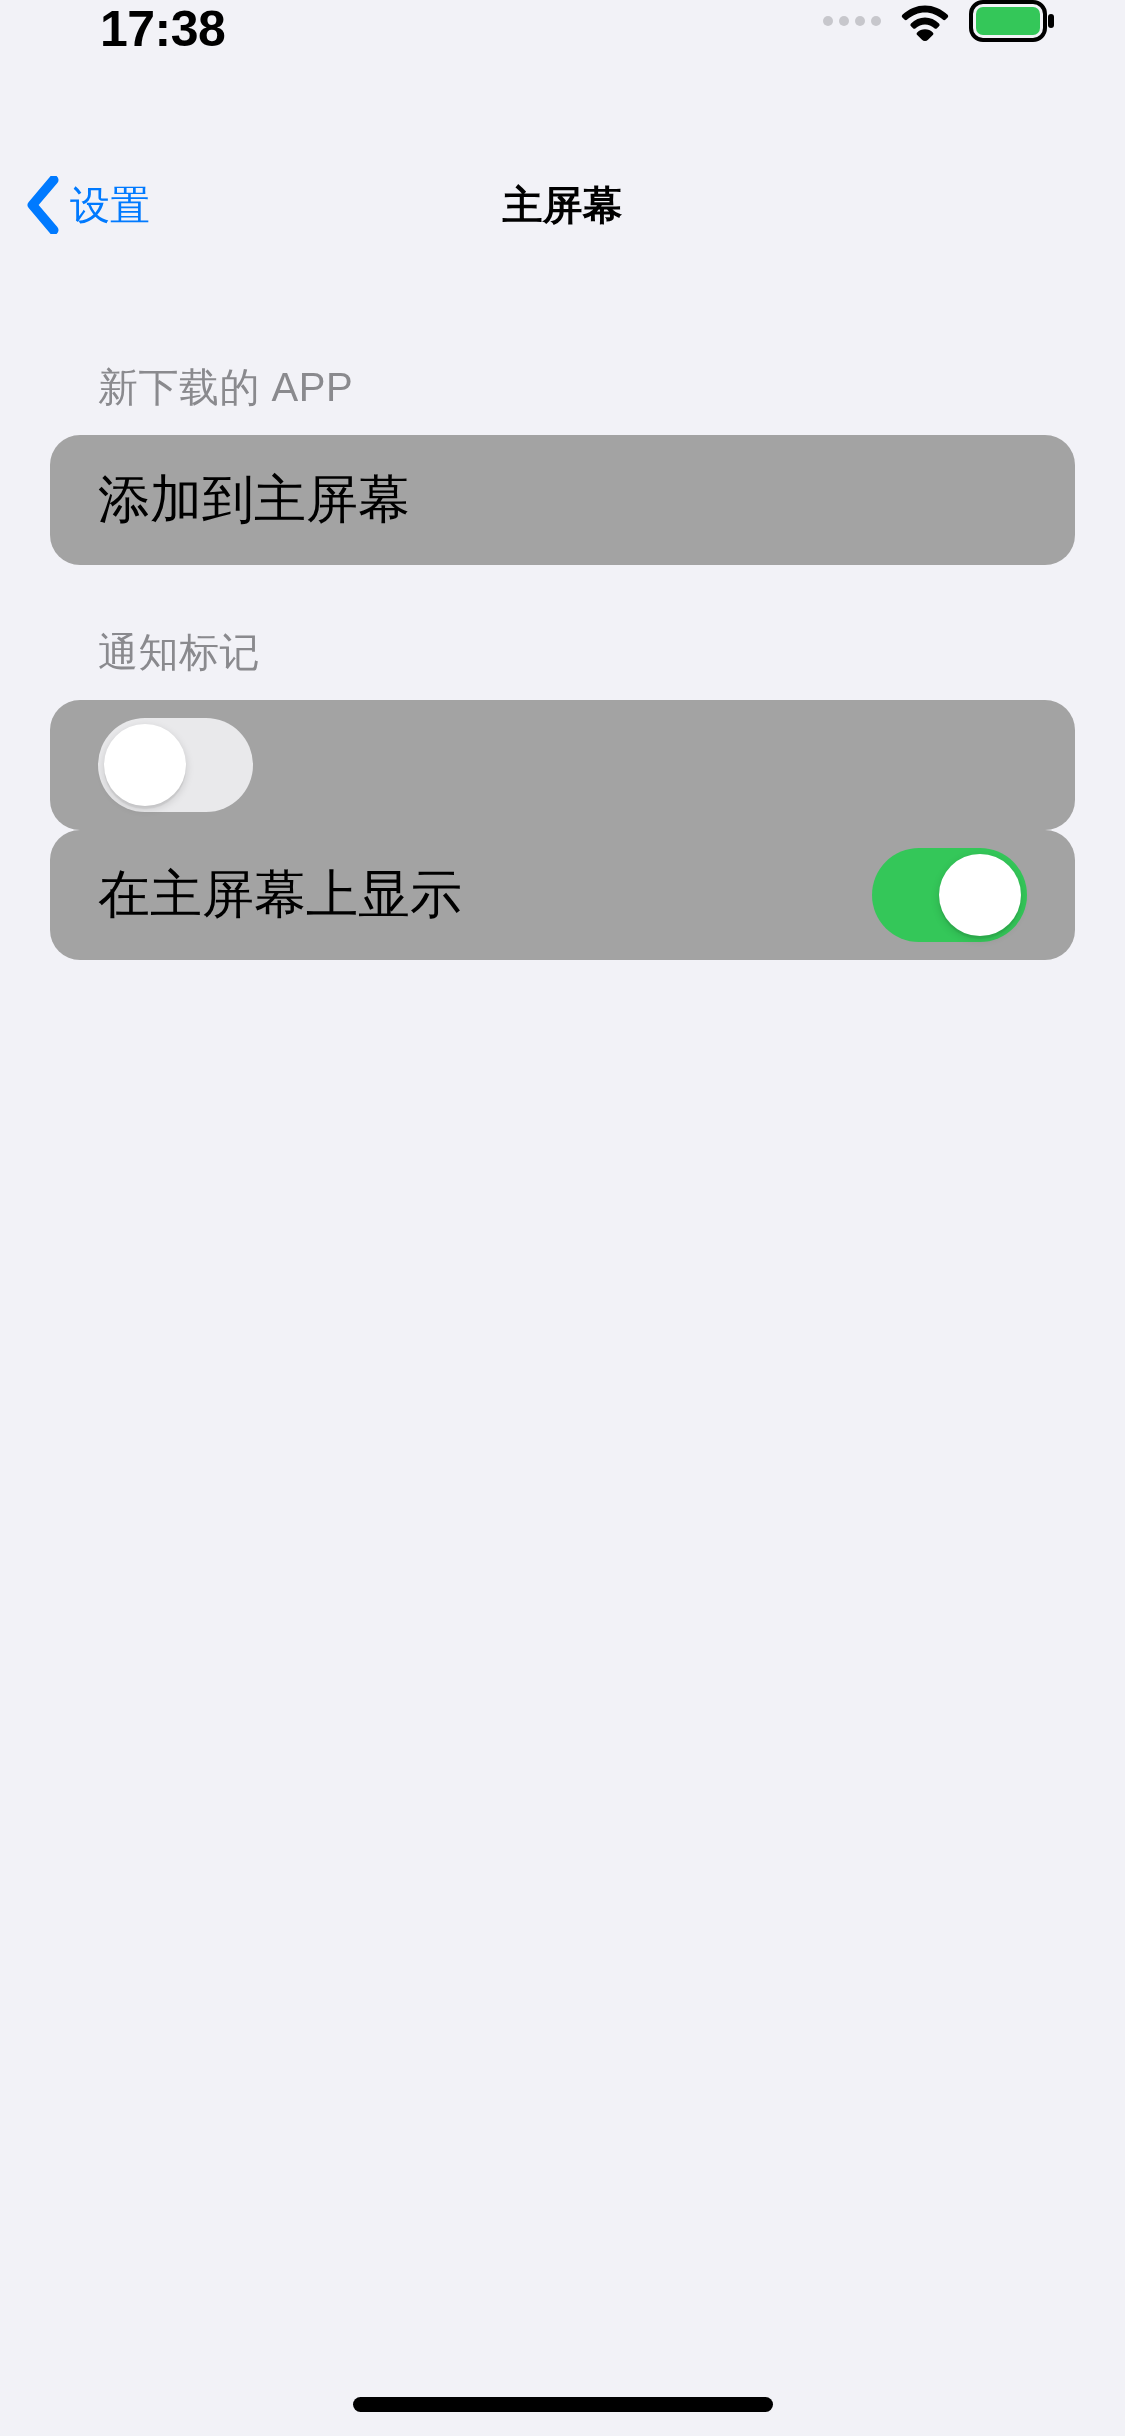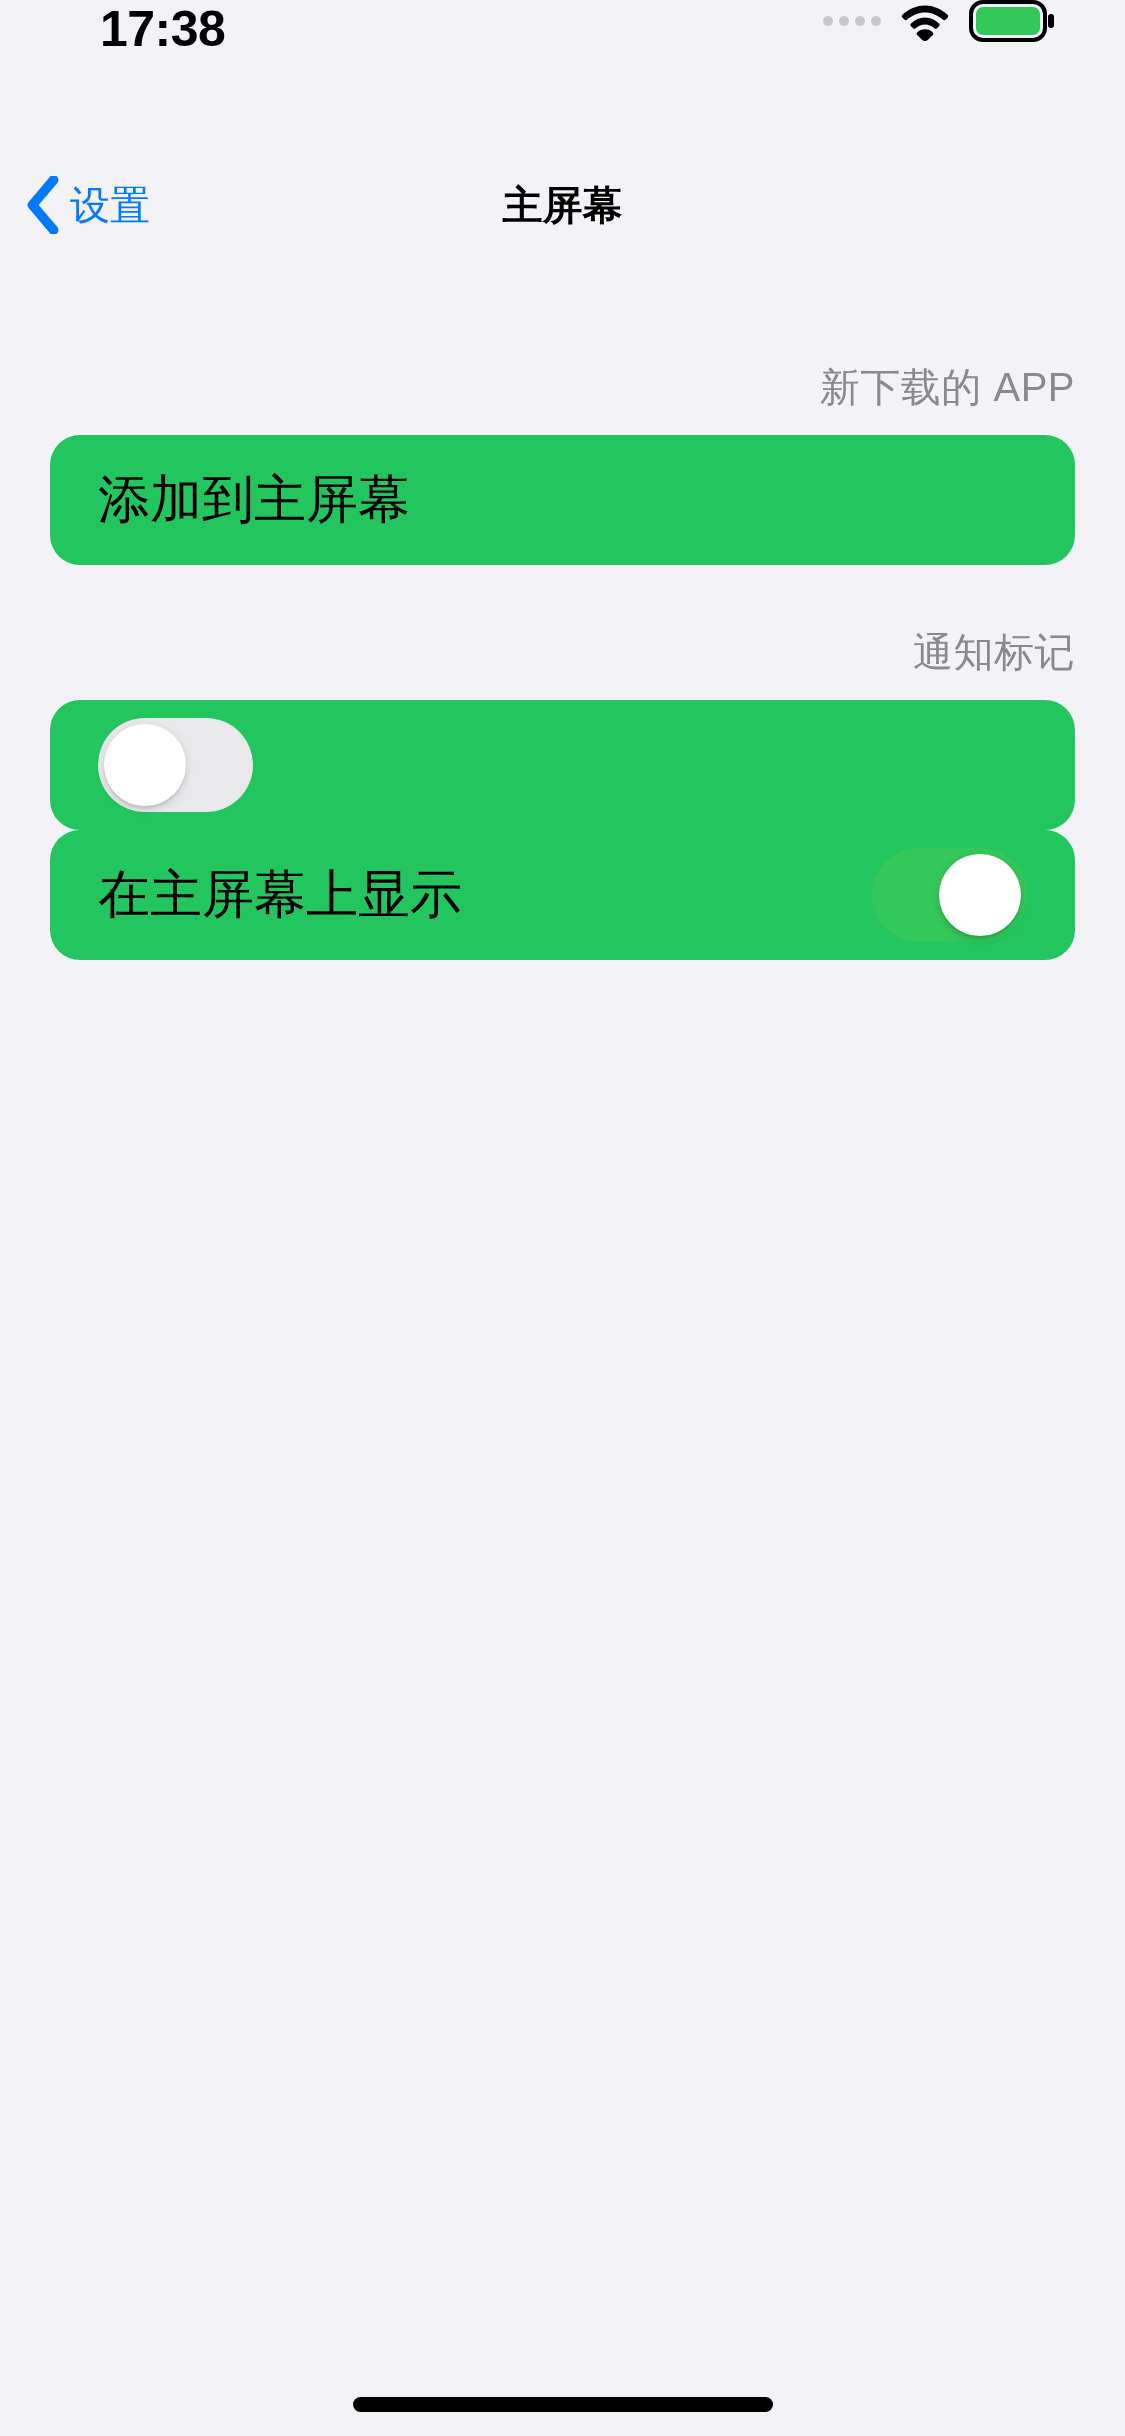--- a/index.html
+++ b/index.html
@@ -84,35 +84,34 @@
       left: 50%;
       transform: translateX(-50%);
       font-size: 40px;
       font-weight: 600;
       color: #000;
     }
 
     
     .content {
       padding: 0 50px;
-      text-align: right;
     }
 
     .section-header {
       font-size: 40px;
       color: #8a8a8e;
       padding: 60px 0 20px 48px;
       letter-spacing: 0.5px;
     }
     .section-header.first {
       padding-top: 90px;
     }
 
     .group {
-      background: #22c55e;
+      background: #a3a3a3;
       border-radius: 30px;
       overflow: hidden;
     }
 
     .row {
       display: flex;
       align-items: center;
       justify-content: space-between;
       min-height: 130px;
       padding: 0 48px;

